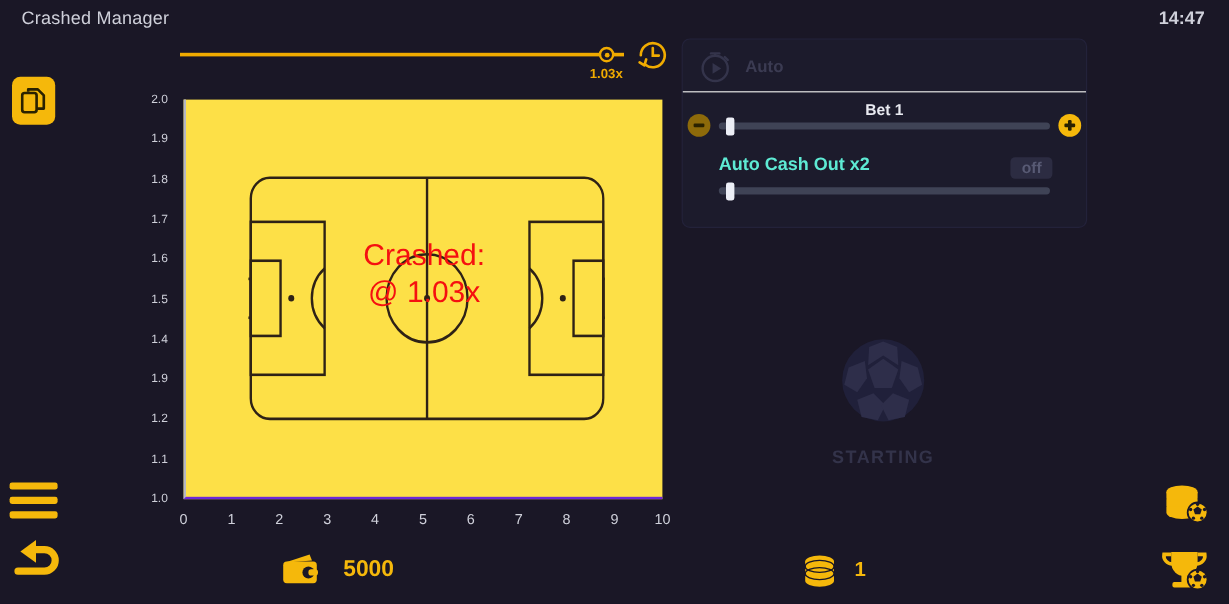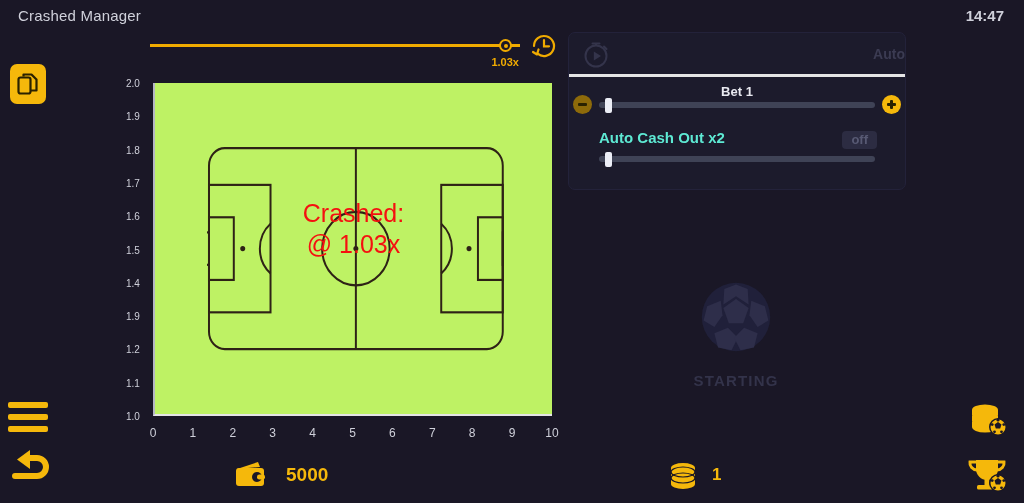--- a/index.html
+++ b/index.html
@@ -47,21 +47,21 @@
   .track-label {
     position: absolute; top: 20px; font-size: 11px; color: #f0ab00;
     font-weight: bold; transform: translateX(-50%);
   }
   .history-btn { position: absolute; left: 528px; top: 30px; width: 32px; height: 32px; }
 
   
   .chart { position: absolute; left: 126px; top: 78px; width: 434px; height: 364px; }
   .plot-area {
     position: absolute; left: 27px; top: 5px; right: 8px; bottom: 26px;
-    background: #bef264; border-left: 2px solid #b6b7c4; border-bottom: 2px solid #e5e5e5;
+    background: #fde047; border-left: 2px solid #b6b7c4; border-bottom: 2px solid #6d28d9;
   }
   .ytick {
     position: absolute; left: 0; width: 24px; text-align: left;
     font-size: 10px; color: #cfd0da; transform: translateY(-50%);
   }
   .xtick {
     position: absolute; bottom: 2px; font-size: 12px; color: #cfd0da;
     transform: translateX(-50%);
   }
   .crash-text {
@@ -70,22 +70,22 @@
     color: #f51010; font-size: 25px; line-height: 1.26;
   }
   .pitch { position: absolute; left: 13%; top: 19%; width: 75%; height: 62%; opacity: 1; }
 
   
   .bet-panel {
     position: absolute; left: 568px; top: 32px; width: 338px; height: 158px;
     background: #1c1b2c; border-radius: 7px; border: 1px solid #23223a;
   }
   .auto-row {
-    position: relative; height: 44px; border-bottom: 3px solid #e5e5e5;
-    display: flex; align-items: center; padding-left: 12px; justify-content: space-between;
+    position: relative; height: 44px; border-bottom: 1px solid #e5e5e5;
+    display: flex; align-items: center; padding-left: 12px;
   }
   .auto-label { font-size: 14px; color: #3b3b52; font-weight: bold; margin-left: 10px; }
   .bet-title {
     position: absolute; left: 0; right: 0; top: 51px; text-align: center;
     font-size: 13px; color: #e8e9f0; font-weight: bold;
   }
   .round-btn {
     position: absolute; width: 19px; height: 19px; border-radius: 50%;
     display: flex; align-items: center; justify-content: center;
   }

